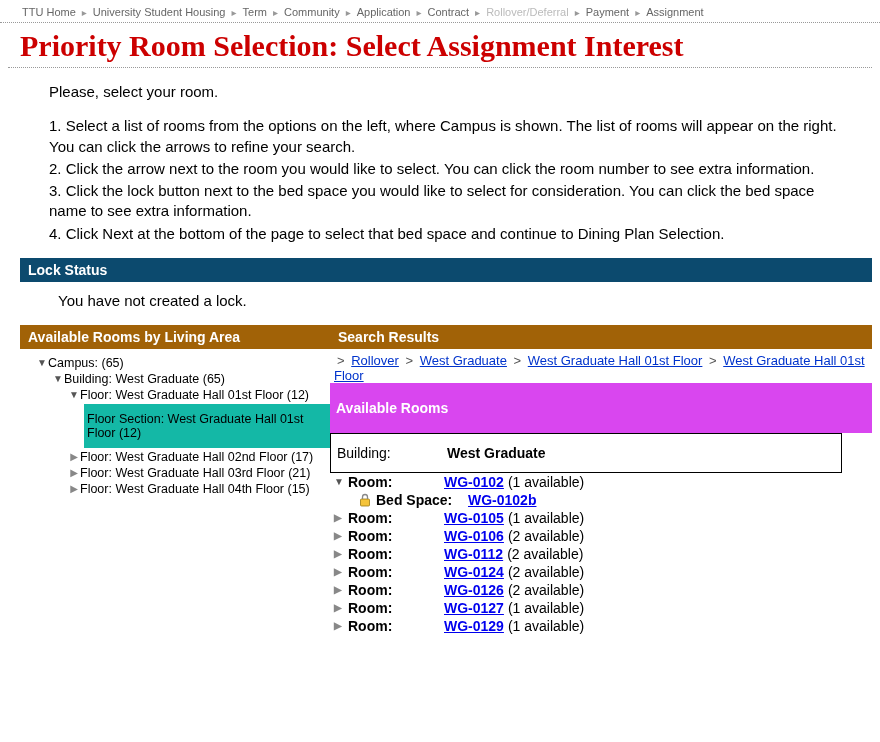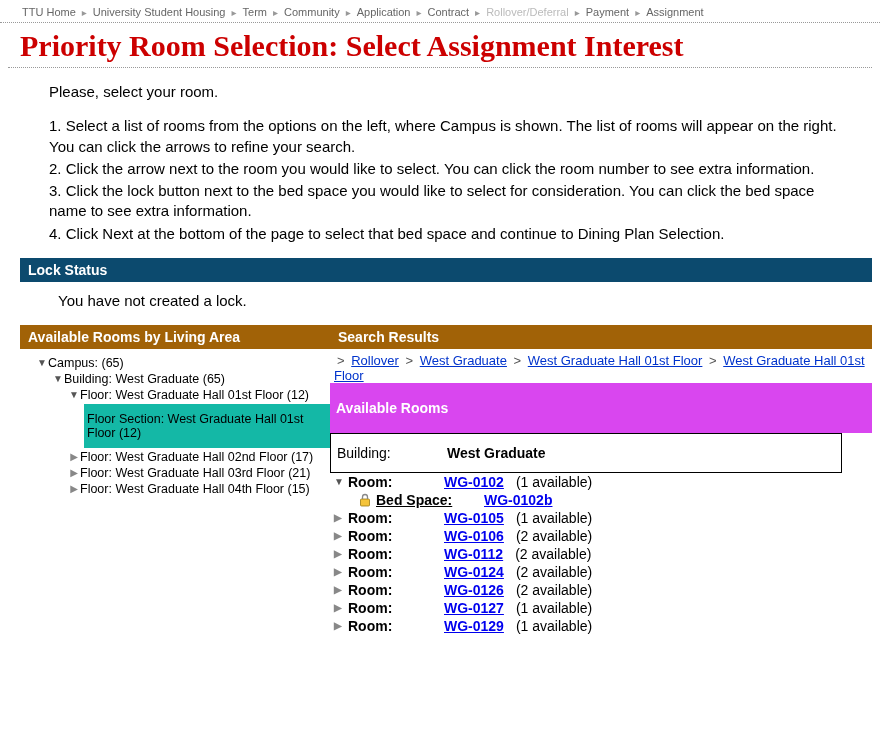--- a/index.html
+++ b/index.html
@@ -71,21 +71,21 @@
 .building-row .val { font-weight: bold; }
 .room-row {
   display: flex; align-items: center;
   font-size: 14px; font-weight: bold;
   padding: 1px 4px 1px 4px;
 }
 .room-row .tri { width: 14px; font-size: 10px; color: #888; cursor: pointer; }
 .room-row .tri.down::before { content: "▼"; color: #555; }
 .room-row .tri.right::before { content: "▶"; }
 .room-row .rlbl { width: 96px; }
-.room-row .rlink { margin-right: 12px; }
+.room-row .rlink { margin-right: 4px; }
 .room-row .avail { font-weight: normal; }
 .bed-row {
   display: flex; align-items: center;
   font-size: 14px; font-weight: bold;
   padding: 1px 4px 1px 28px;
 }
 .lock-icon {
   width: 14px; height: 14px; margin-right: 4px;
   display: inline-block; position: relative;
 }
@@ -158,21 +158,21 @@
           <span class="tri down"></span>
           <span class="rlbl">Room:</span>
           <a href="#" class="rlink">WG-0102</a>
           <span class="avail"> (1 available)</span>
         </div>
         <div class="bed-row">
           <span class="lock-icon"><svg viewBox="0 0 14 14">
               <rect x="2.5" y="6" width="9" height="7" rx="1" fill="#f5c43a" stroke="#9b7a12" stroke-width="0.8"></rect>
               <path d="M4.5 6 V4 a2.5 2.5 0 0 1 5 0 V6" fill="none" stroke="#888" stroke-width="1.3"></path>
             </svg></span>
-          <span style="width: 108px; text-decoration: underline;">Bed Space:</span>
+          <span style="width: 92px;">Bed Space:</span>
           <a href="#">WG-0102b</a>
         </div>
         <div class="room-row">
           <span class="tri right"></span>
           <span class="rlbl">Room:</span>
           <a href="#" class="rlink">WG-0105</a>
           <span class="avail"> (1 available)</span>
         </div>
         <div class="room-row">
           <span class="tri right"></span>

